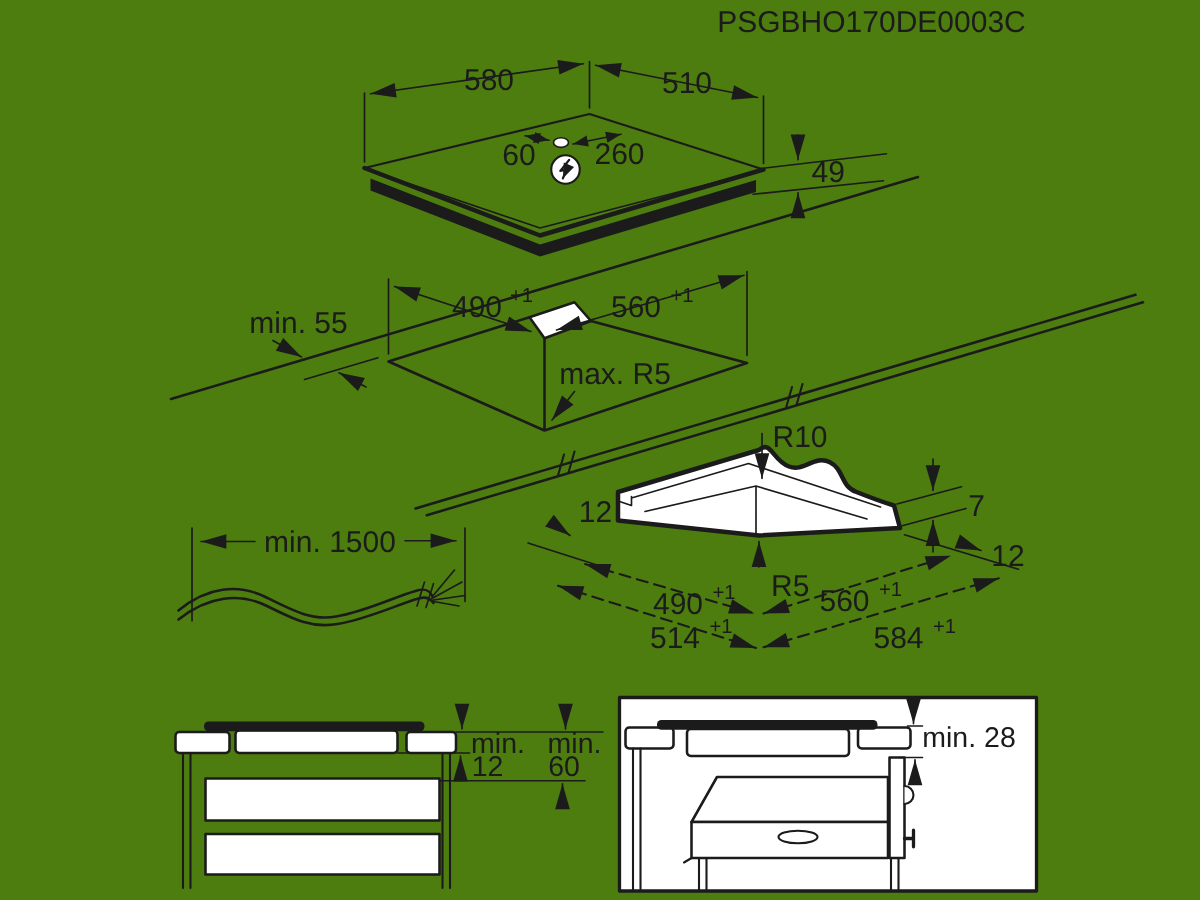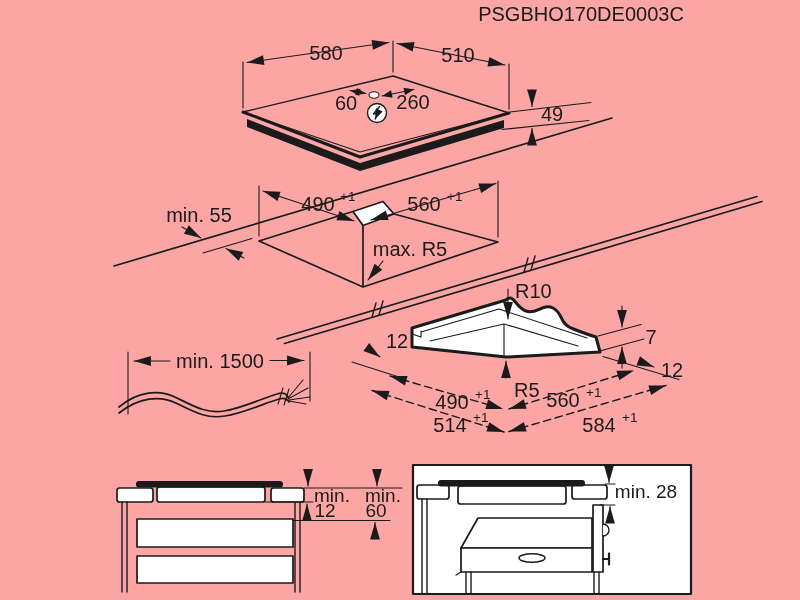--- a/index.html
+++ b/index.html
@@ -1,16 +1,16 @@
 <!DOCTYPE html>
 <html><head>
 <meta charset="utf-8">
 <style>
   html,body{margin:0;padding:0;background:#fff;}
-  .stage{position:relative;width:800px;height:600px;background:#fca5a5;overflow:hidden;}
+  .stage{position:relative;width:800px;height:600px;background:#4d7c0f;overflow:hidden;}
   svg{position:absolute;left:0;top:0;}
   text{font-family:"Liberation Sans","DejaVu Sans",sans-serif;fill:#1b1b1b;}
   .s20{font-size:20px;}
   .s19{font-size:19px;}
   .s13{font-size:13.5px;}
   .mid{text-anchor:middle;}
   .ln{stroke:#1b1b1b;fill:none;stroke-width:1.3;stroke-linecap:round;stroke-linejoin:round;}
   .w1{stroke-width:1.1;}
   .w14{stroke-width:1.4;}
   .w16{stroke-width:1.7;}

